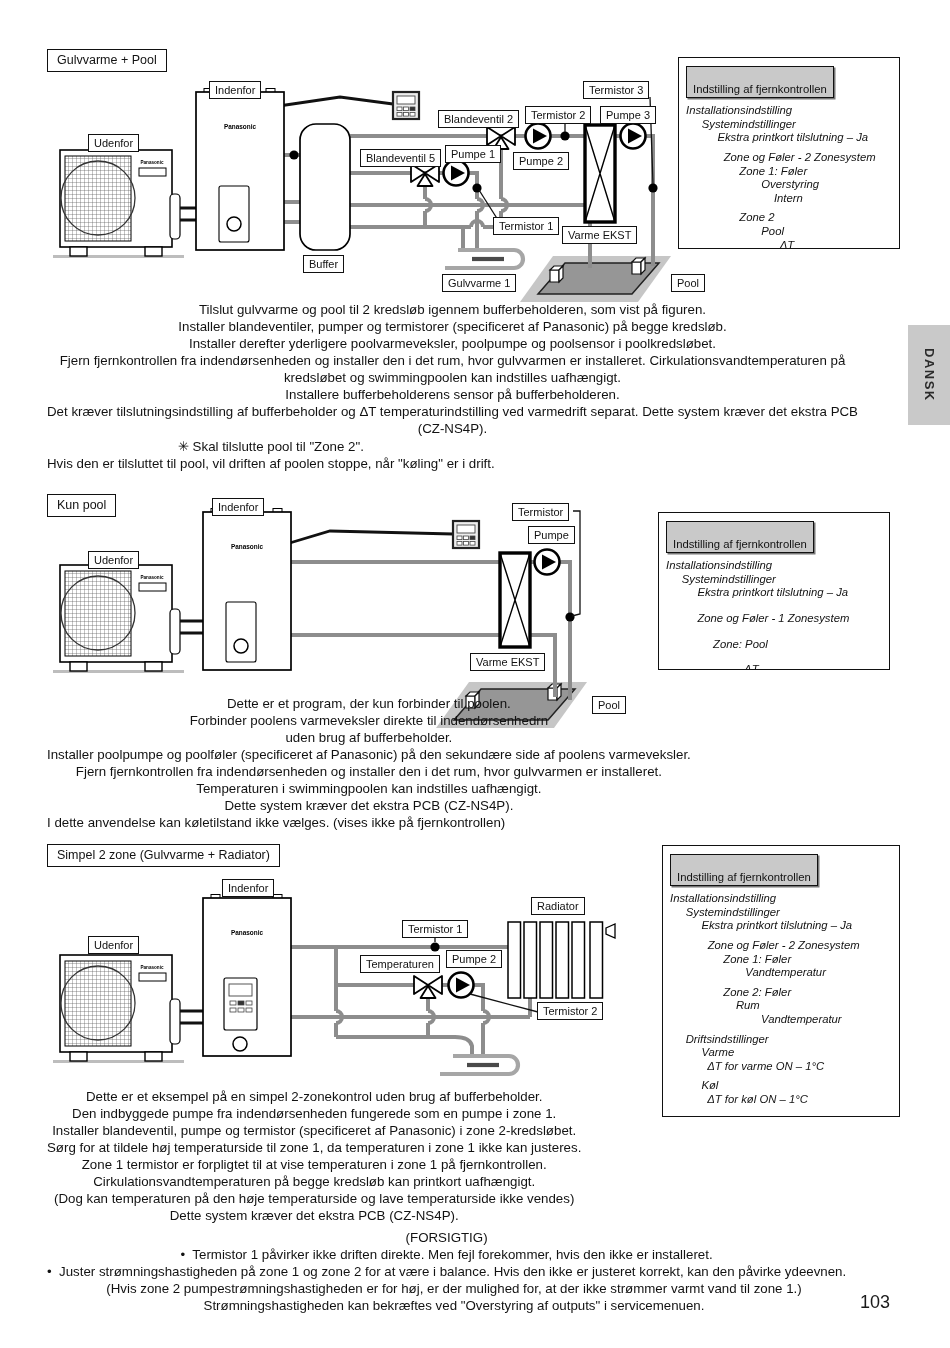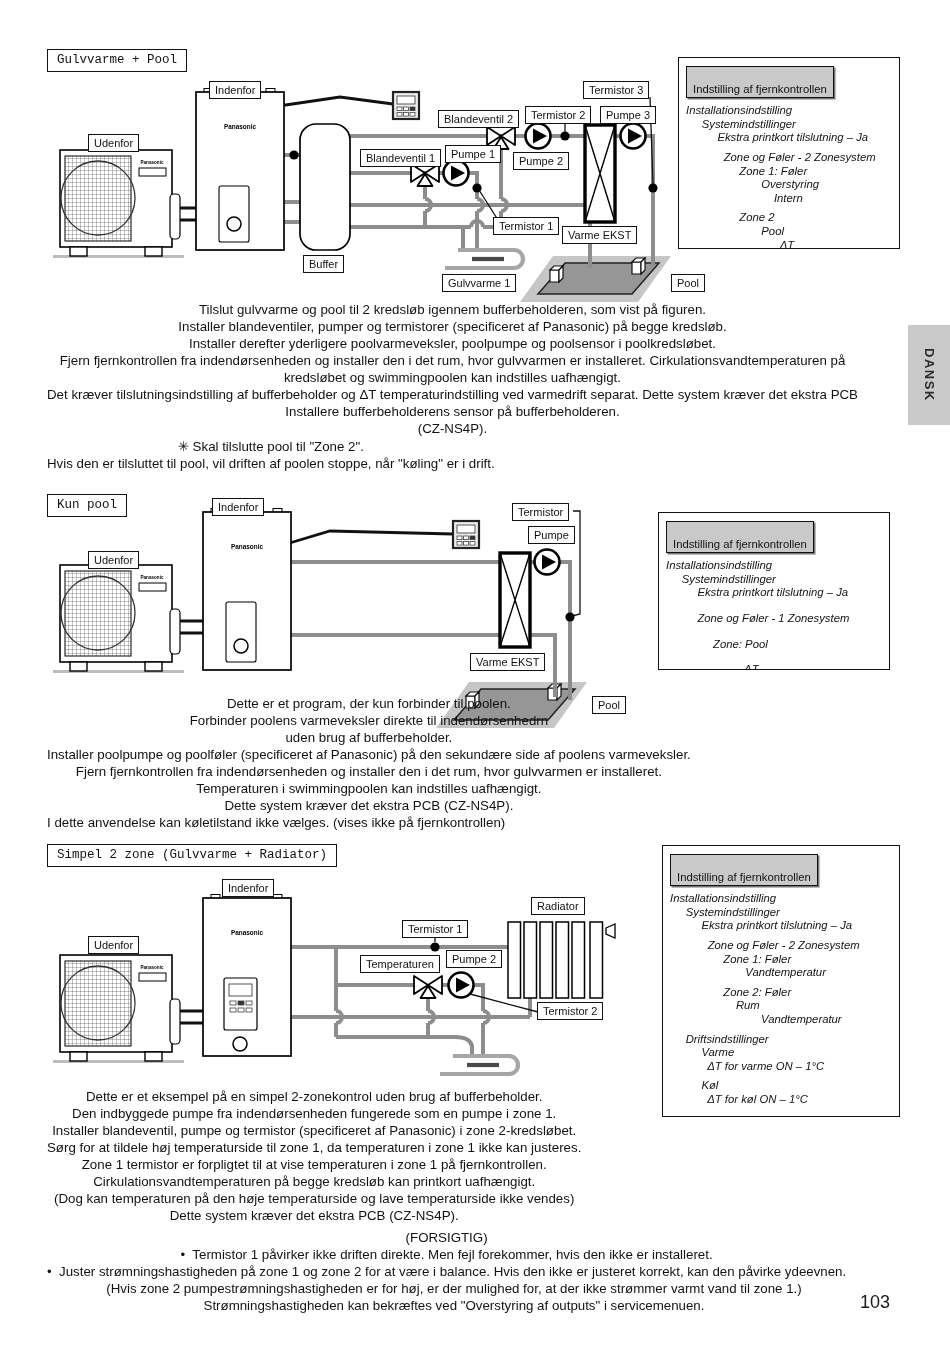--- a/index.html
+++ b/index.html
@@ -5,21 +5,21 @@
   html,body{margin:0;padding:0;background:#fff;}
   .page{position:relative;width:950px;height:1348px;background:#fff;overflow:hidden;
         font-family:"Liberation Sans","DejaVu Sans",sans-serif;color:#121212;}
   svg.art{position:absolute;left:0;top:0;}
   .pipe{stroke:#8d8d8d;stroke-width:4;fill:none;}
   .wire{stroke:#111;stroke-width:2.8;fill:none;}
   .thin{stroke:#111;stroke-width:1.3;fill:none;}
   .dot{fill:#000;}
   .lbl{position:absolute;background:#fff;border:1.5px solid #111;font-size:11px;line-height:1;
        padding:3px 5px 2px;white-space:nowrap;z-index:3;}
-  .ttl{font-size:12.5px;padding:4px 9px 4px;border:1.6px solid #111;font-family:Liberation Mono, monospace;}
+  .ttl{font-size:12.5px;padding:4px 9px 4px;border:1.6px solid #111;}
   .settings{position:absolute;border:1.6px solid #111;background:#fff;z-index:2;overflow:hidden;}
   .settings-title{display:inline-block;margin:8px 0 3px 7px;border:1.3px solid #111;background:#c9c9c9;
        padding:17px 6px 2px;font-size:11.3px;line-height:1;box-shadow:1.5px 1.5px 0 #777;}
   .set-lines{padding:3px 4px 4px 7px;font-size:11.3px;font-style:italic;}
   .set-line{white-space:pre;line-height:13.6px;min-height:6px;}
   .set-line:empty{height:6px;}
   .para{position:absolute;font-size:13.3px;z-index:2;}
   .pline{white-space:pre;line-height:17px;text-align:center;}
   .pline:empty{height:17px;}
   .dansk-tab{position:absolute;left:908px;top:325px;width:42px;height:100px;background:#c9c9c9;
@@ -202,21 +202,21 @@
     </g>
   </svg>
 
   <div class="lbl ttl" style="left:47px;top:49px">Gulvvarme + Pool</div>
   <div class="lbl" style="left:209px;top:81px">Indenfor</div>
   <div class="lbl" style="left:88px;top:134px">Udenfor</div>
   <div class="lbl" style="left:438px;top:110px">Blandeventil 2</div>
   <div class="lbl" style="left:525px;top:106px">Termistor 2</div>
   <div class="lbl" style="left:583px;top:81px">Termistor 3</div>
   <div class="lbl" style="left:600px;top:106px">Pumpe 3</div>
-  <div class="lbl" style="left:360px;top:149px">Blandeventil 1</div>
+  <div class="lbl" style="left:360px;top:149px">Blandeventil 5</div>
   <div class="lbl" style="left:445px;top:145px">Pumpe 1</div>
   <div class="lbl" style="left:513px;top:152px">Pumpe 2</div>
   <div class="lbl" style="left:493px;top:217px">Termistor 1</div>
   <div class="lbl" style="left:562px;top:226px">Varme EKST</div>
   <div class="lbl" style="left:303px;top:255px">Buffer</div>
   <div class="lbl" style="left:442px;top:274px">Gulvvarme 1</div>
   <div class="lbl" style="left:671px;top:274px">Pool</div>
 
   <div class="settings" style="left:678px;top:57px;width:220px;height:190px">
     <div class="settings-title">Indstilling af fjernkontrollen</div>
@@ -235,22 +235,22 @@
         <div class="set-line">                              ΔT</div>
       </div>
   </div>
 
   <div class="para" style="left:47px;top:301px">
       <div class="pline">Tilslut gulvvarme og pool til 2 kredsløb igennem bufferbeholderen, som vist på figuren.</div>
       <div class="pline">Installer blandeventiler, pumper og termistorer (specificeret af Panasonic) på begge kredsløb.</div>
       <div class="pline">Installer derefter yderligere poolvarmeveksler, poolpumpe og poolsensor i poolkredsløbet.</div>
       <div class="pline">Fjern fjernkontrollen fra indendørsenheden og installer den i det rum, hvor gulvvarmen er installeret. Cirkulationsvandtemperaturen på</div>
       <div class="pline">kredsløbet og swimmingpoolen kan indstilles uafhængigt.</div>
+      <div class="pline">Installere bufferbeholderens sensor på bufferbeholderen.</div>
       <div class="pline">Det kræver tilslutningsindstilling af bufferbeholder og ΔT temperaturindstilling ved varmedrift separat. Dette system kræver det ekstra PCB</div>
-      <div class="pline">Installere bufferbeholderens sensor på bufferbeholderen.</div>
       <div class="pline">(CZ-NS4P).</div>
     </div>
   <div class="para" style="left:47px;top:438px">
       <div class="pline">✳ Skal tilslutte pool til "Zone 2".</div>
       <div class="pline">Hvis den er tilsluttet til pool, vil driften af poolen stoppe, når "køling" er i drift.</div>
     </div>
 
   <div class="lbl ttl" style="left:47px;top:494px">Kun pool</div>
   <div class="lbl" style="left:212px;top:498px">Indenfor</div>
   <div class="lbl" style="left:88px;top:551px">Udenfor</div>

